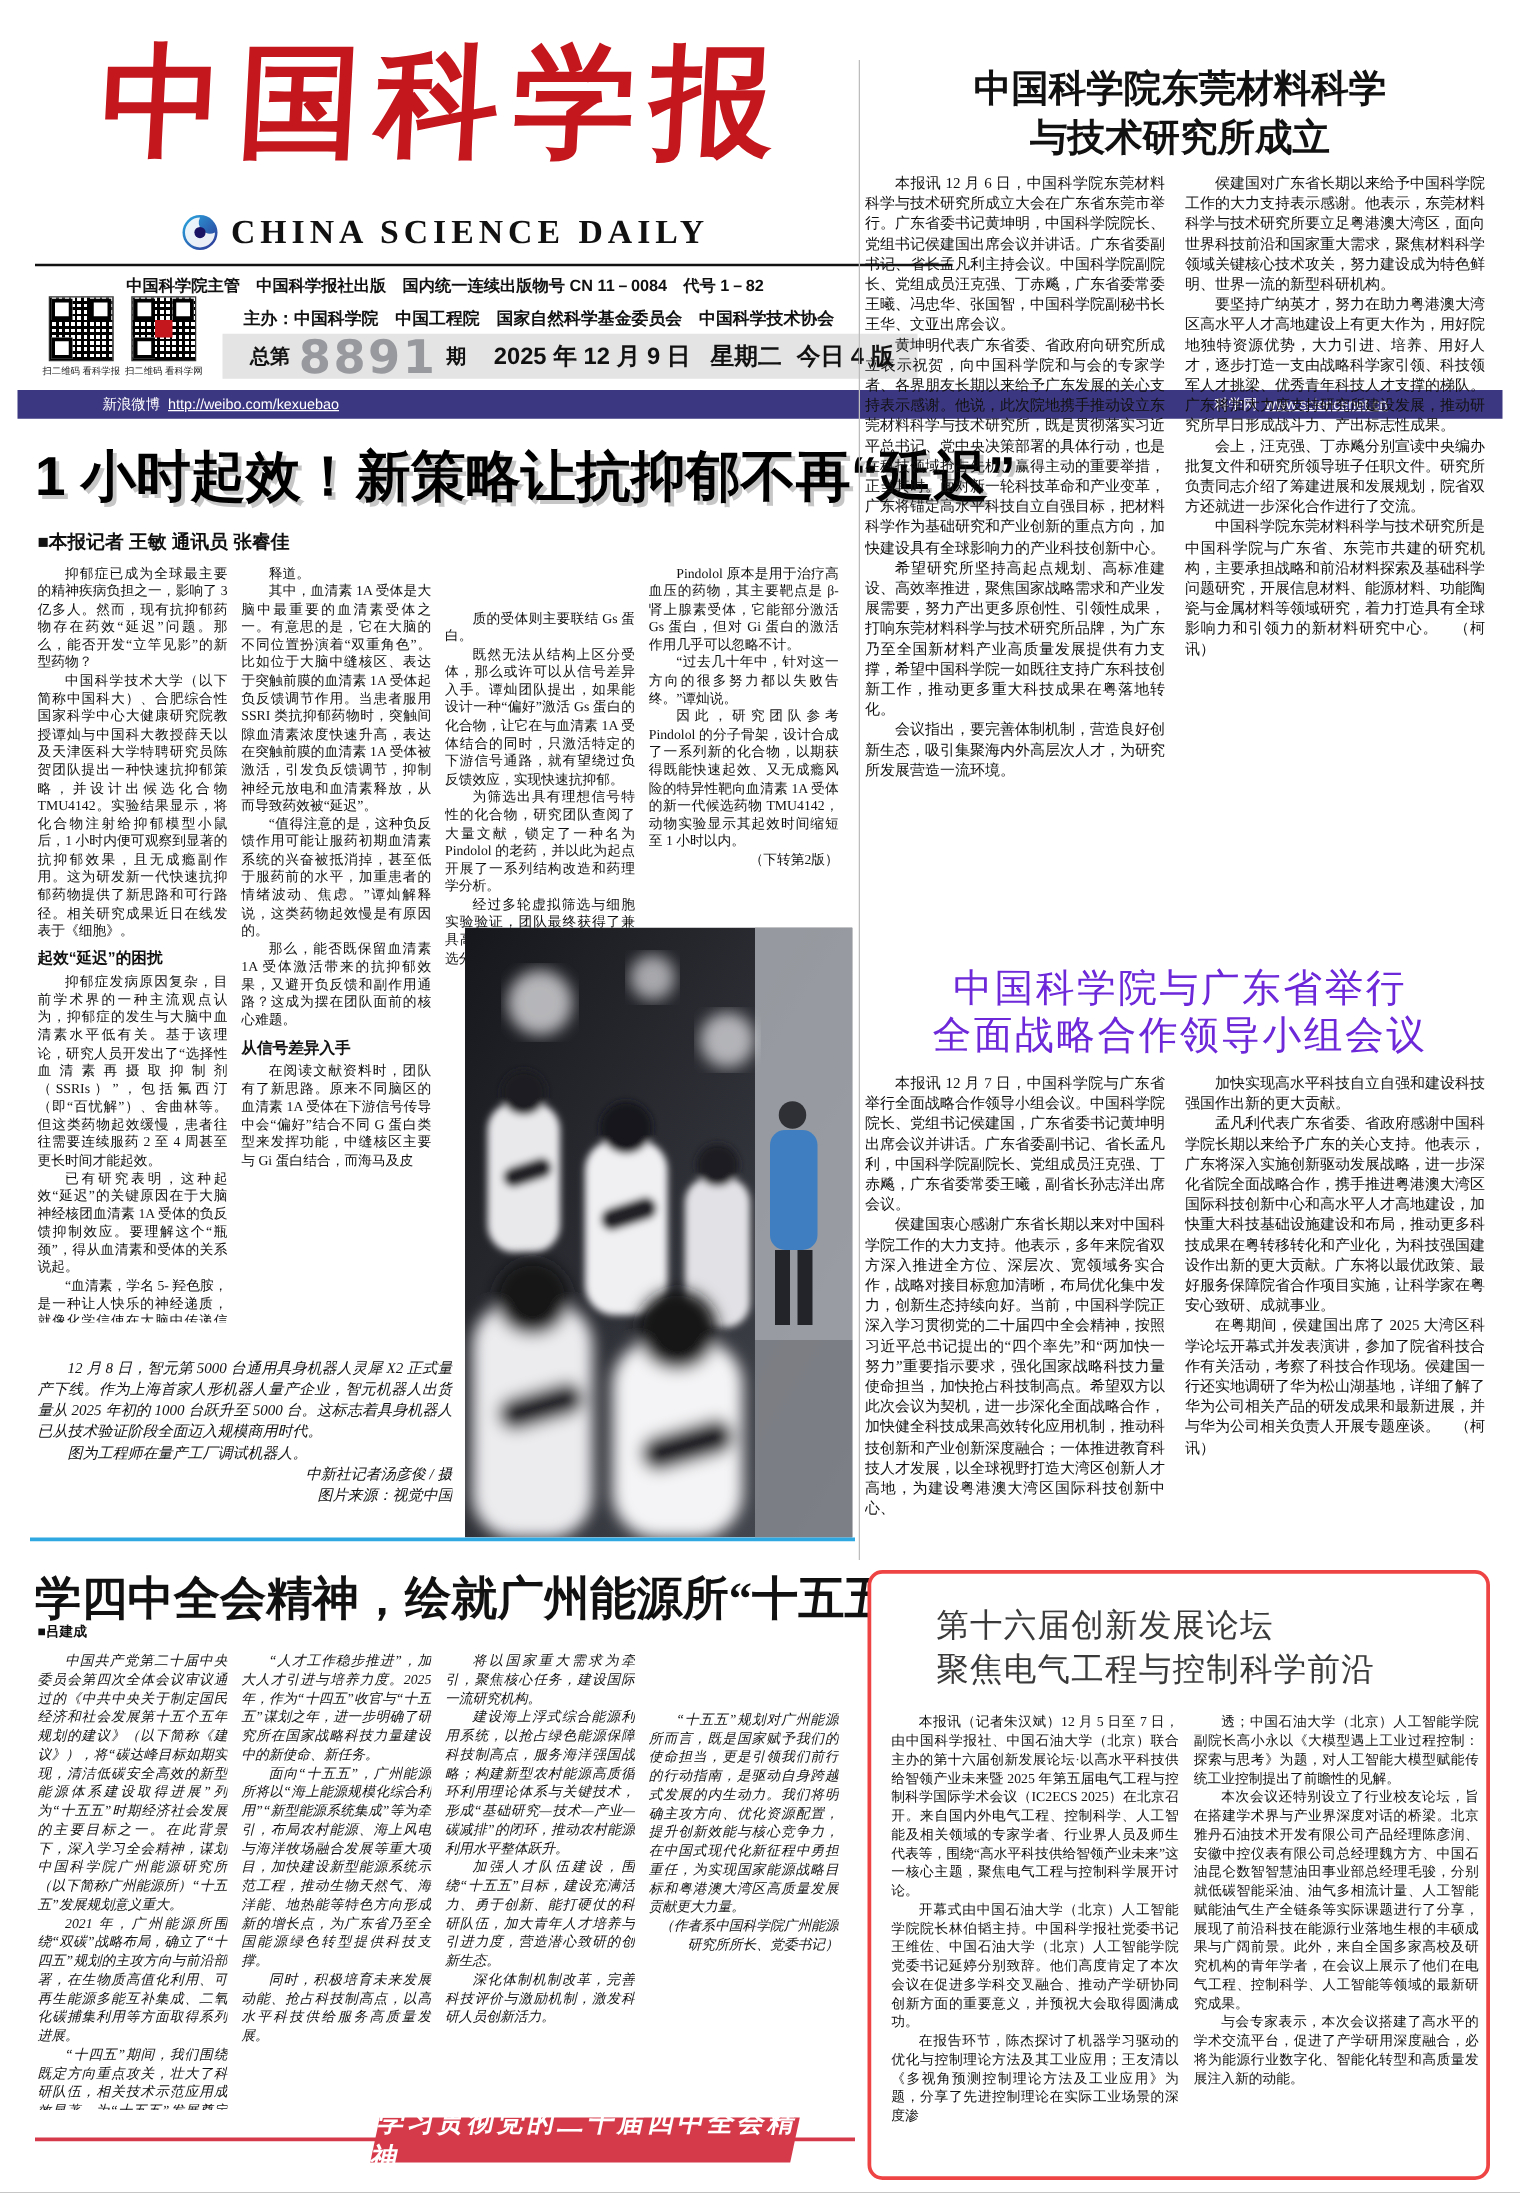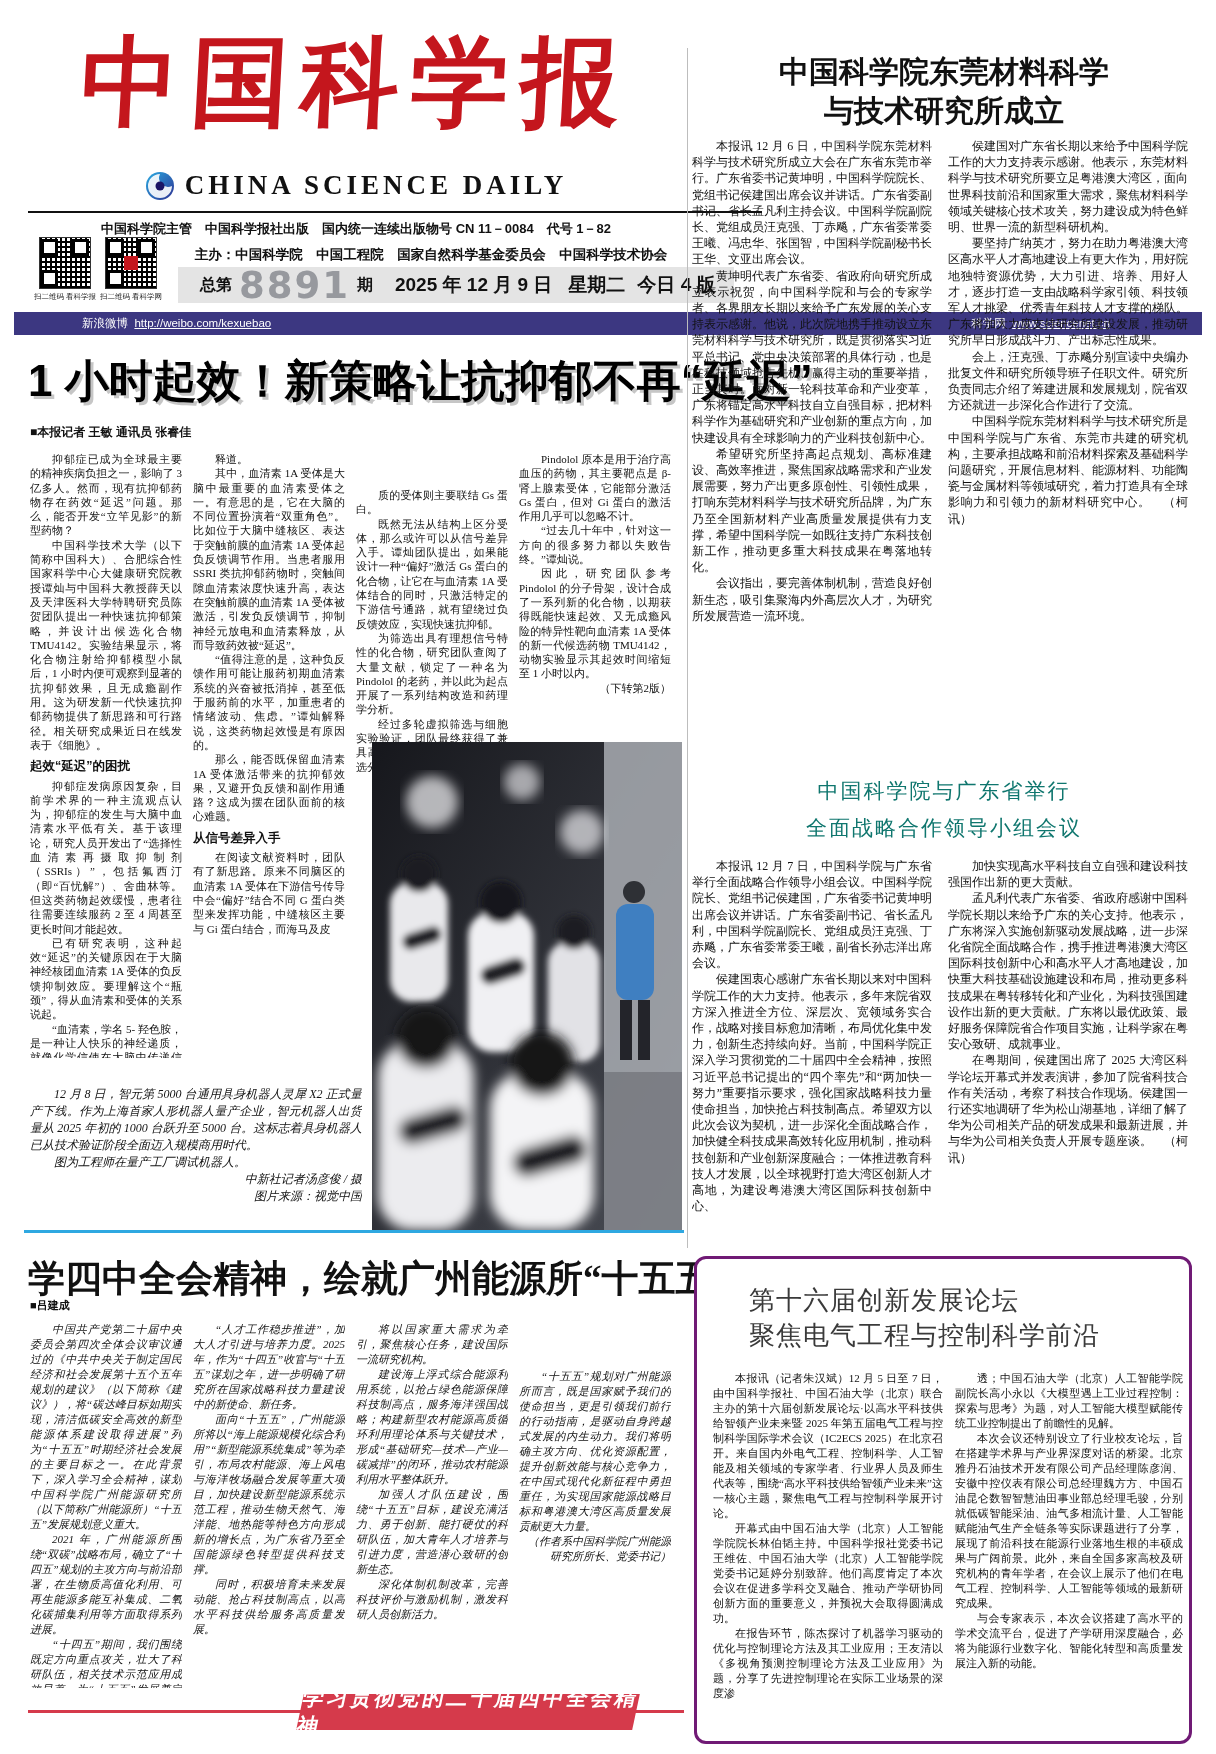--- a/index.html
+++ b/index.html
@@ -26,35 +26,35 @@
              font-family:"Liberation Sans",sans-serif;font-weight:bold;}
   .issue-num{font-size:37px;color:#97999e;margin:0 7px;letter-spacing:2px;font-family:"DejaVu Sans",sans-serif;}
   .issue-small{font-size:16px;}
   .issue-date{font-size:19px;margin-left:22px;}
   .topbar{background:#3c3781;color:#fff;display:flex;align-items:center;justify-content:space-between;
           font-family:"Liberation Sans",sans-serif;font-size:11.5px;padding:0 92px 0 68px;}
   .topbar a{color:#fff;text-decoration:underline;}
   .lead-headline{font-family:"Liberation Sans",sans-serif;font-weight:bold;font-size:44px;
                  white-space:nowrap;text-align:center;letter-spacing:0px;color:#000;
                  text-shadow:3px 3px 0 #c6c6c6;}
-  .byline{font-family:"Liberation Sans",sans-serif;font-weight:bold;font-size:12px;}
+  .byline{font-family:"Liberation Sans",sans-serif;font-weight:bold;font-size:15px;}
   .qr{position:absolute;width:50px;height:50px;background:
       repeating-linear-gradient(90deg,#000 0 2px,transparent 2px 5px),
       repeating-linear-gradient(0deg,#000 0 2px,#fff 2px 5px);outline:1px solid #333;}
   .qr::before,.qr::after{content:"";position:absolute;width:11px;height:11px;background:#fff;border:3px solid #000;}
   .qr::before{left:1px;top:1px;} .qr::after{right:1px;top:1px;}
   .qr .finder{position:absolute;left:1px;bottom:1px;width:11px;height:11px;background:#fff;border:3px solid #000;}
   .qr .redheart{position:absolute;left:18px;top:18px;width:14px;height:14px;background:#c4161d;}
   .qr-label{position:absolute;font-family:"Liberation Sans",sans-serif;font-size:7.5px;
             width:76px;text-align:center;color:#222;}
   .serif-head{font-family:"Liberation Serif",serif;font-weight:bold;}
   .r-head{font-size:30px;line-height:39px;text-align:center;}
-  .r2-head{font-family:"Liberation Sans",sans-serif;font-weight:normal;font-size:21px;line-height:37px;
-           text-align:center;color:#0f766e;letter-spacing:2px;}
-  .forum-box{border:3px solid #701a75;border-radius:12px;background:#fff;}
+  .r2-head{font-family:"Liberation Sans",sans-serif;font-weight:normal;font-size:31px;line-height:37px;
+           text-align:center;color:#6d28d9;letter-spacing:2px;}
+  .forum-box{border:3px solid #ef4444;border-radius:12px;background:#fff;}
   .forum-head{font-family:"Liberation Sans",sans-serif;font-weight:normal;color:#3a3a3a;
               font-size:26px;line-height:35px;letter-spacing:1px;}
   .banner-shape{background:#d53a4b;transform:skewX(-12deg);display:flex;align-items:center;
                 justify-content:center;color:#fff;font-family:"Liberation Sans",sans-serif;
                 font-weight:bold;font-size:21px;letter-spacing:3px;}
   .banner-line{background:#d53a4b;height:3px;}
   .rule{background:#111;}
   .vdivider{background:#bdbdbd;}
   .photo-rule{background:#2fa8e1;}
 </style>

